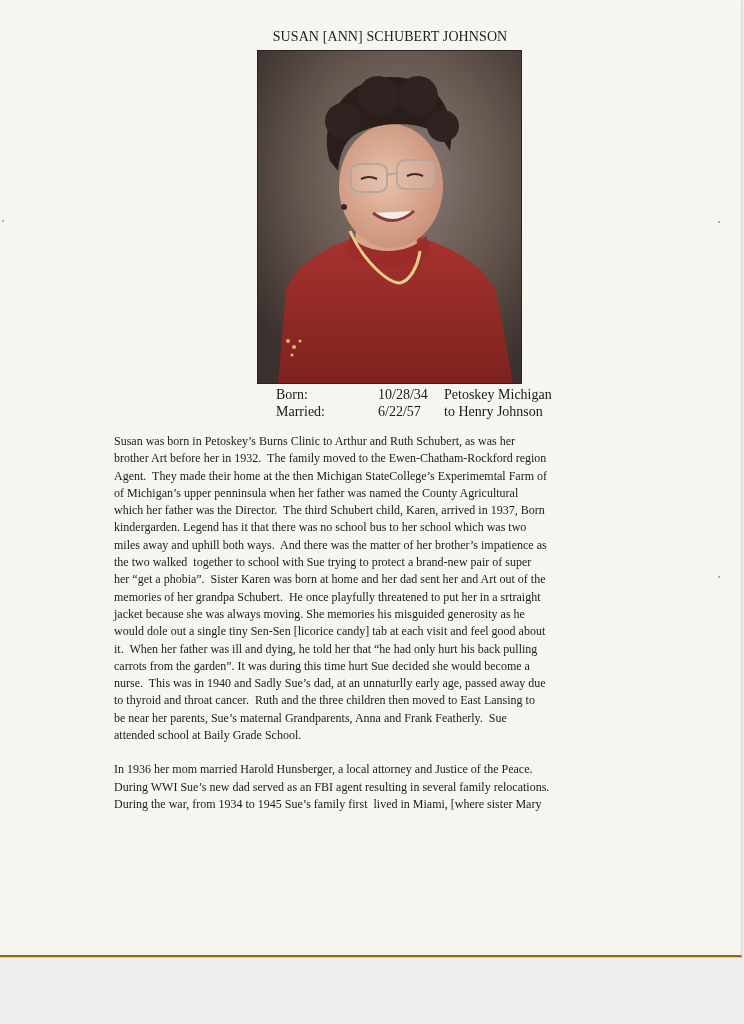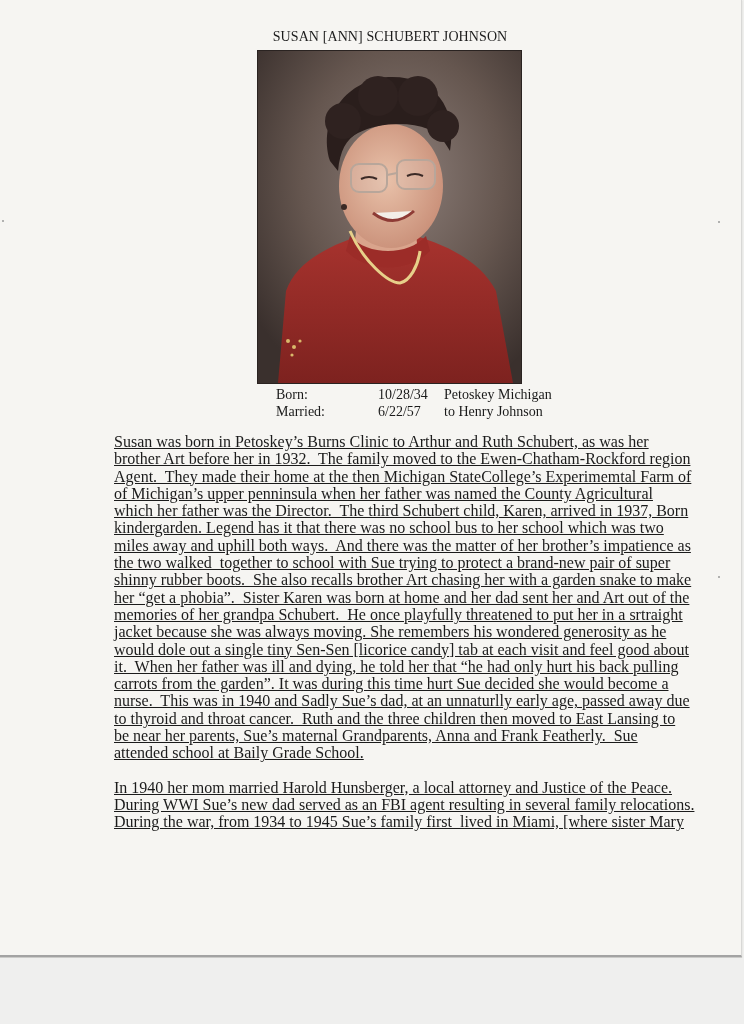--- a/index.html
+++ b/index.html
@@ -16,21 +16,21 @@
       color: #1a1a1a;
     }
     .page {
       position: absolute;
       left: 0;
       top: 0;
       width: 741px;
       height: 955px;
       background: #f6f5f2;
       border-right: 1px solid #d8d8d6;
-      border-bottom: 2px solid #a3a3a3;
+      border-bottom: 2px solid #a16207;
       box-shadow: 0 1px 1px rgba(0,0,0,0.15);
     }
     .below-page {
       position: absolute;
       left: 0;
       top: 958px;
       width: 744px;
       height: 66px;
       background: #efefee;
     }
@@ -63,24 +63,23 @@
       line-height: 17px;
     }
     .fact-row { display: flex; white-space: pre; }
     .fact-label { width: 58px; }
     .fact-date { width: 66px; margin-left: 44px; }
     .body-text {
       position: absolute;
       left: 114px;
       top: 433px;
       width: 540px;
-      font-size: 16px;
+      font-size: 12px;
       line-height: 17.3px;
       color: #1b1b1b;
-      text-decoration: underline;
     }
     .para { margin: 0; }
     .para + .para { margin-top: 17px; }
     .line { display: block; white-space: pre; }
     .speck {
       position: absolute;
       width: 2px;
       height: 2px;
       background: #9a9a9a;
       border-radius: 1px;
@@ -162,34 +161,33 @@
   <div class="body-text">
     <p class="para">
       <span class="line">Susan was born in Petoskey’s Burns Clinic to Arthur and Ruth Schubert, as was her</span>
       <span class="line">brother Art before her in 1932.  The family moved to the Ewen-Chatham-Rockford region</span>
       <span class="line">Agent.  They made their home at the then Michigan StateCollege’s Experimemtal Farm of</span>
       <span class="line">of Michigan’s upper penninsula when her father was named the County Agricultural</span>
       <span class="line">which her father was the Director.  The third Schubert child, Karen, arrived in 1937, Born</span>
       <span class="line">kindergarden. Legend has it that there was no school bus to her school which was two</span>
       <span class="line">miles away and uphill both ways.  And there was the matter of her brother’s impatience as</span>
       <span class="line">the two walked  together to school with Sue trying to protect a brand-new pair of super</span>
-      <span class="line">shinny rubber boots.  She also recalls brother Art chasing her with a garden snake to make</span>
       <span class="line">her “get a phobia”.  Sister Karen was born at home and her dad sent her and Art out of the</span>
       <span class="line">memories of her grandpa Schubert.  He once playfully threatened to put her in a srtraight</span>
-      <span class="line">jacket because she was always moving. She remembers his wondered generosity as he</span>
+      <span class="line">jacket because she was always moving. She memories his misguided generosity as he</span>
       <span class="line">would dole out a single tiny Sen-Sen [licorice candy] tab at each visit and feel good about</span>
       <span class="line">it.  When her father was ill and dying, he told her that “he had only hurt his back pulling</span>
       <span class="line">carrots from the garden”. It was during this time hurt Sue decided she would become a</span>
       <span class="line">nurse.  This was in 1940 and Sadly Sue’s dad, at an unnaturlly early age, passed away due</span>
       <span class="line">to thyroid and throat cancer.  Ruth and the three children then moved to East Lansing to</span>
       <span class="line">be near her parents, Sue’s maternal Grandparents, Anna and Frank Featherly.  Sue</span>
       <span class="line">attended school at Baily Grade School.</span>
     </p>
     <p class="para">
-      <span class="line">In 1940 her mom married Harold Hunsberger, a local attorney and Justice of the Peace.</span>
+      <span class="line">In 1936 her mom married Harold Hunsberger, a local attorney and Justice of the Peace.</span>
       <span class="line">During WWI Sue’s new dad served as an FBI agent resulting in several family relocations.</span>
       <span class="line">During the war, from 1934 to 1945 Sue’s family first  lived in Miami, [where sister Mary</span>
     </p>
   </div>
 
   <div class="speck" style="left:718px; top:221px;"></div>
   <div class="speck" style="left:718px; top:576px;"></div>
   <div class="speck" style="left:2px; top:220px;"></div>
 </div>
 

